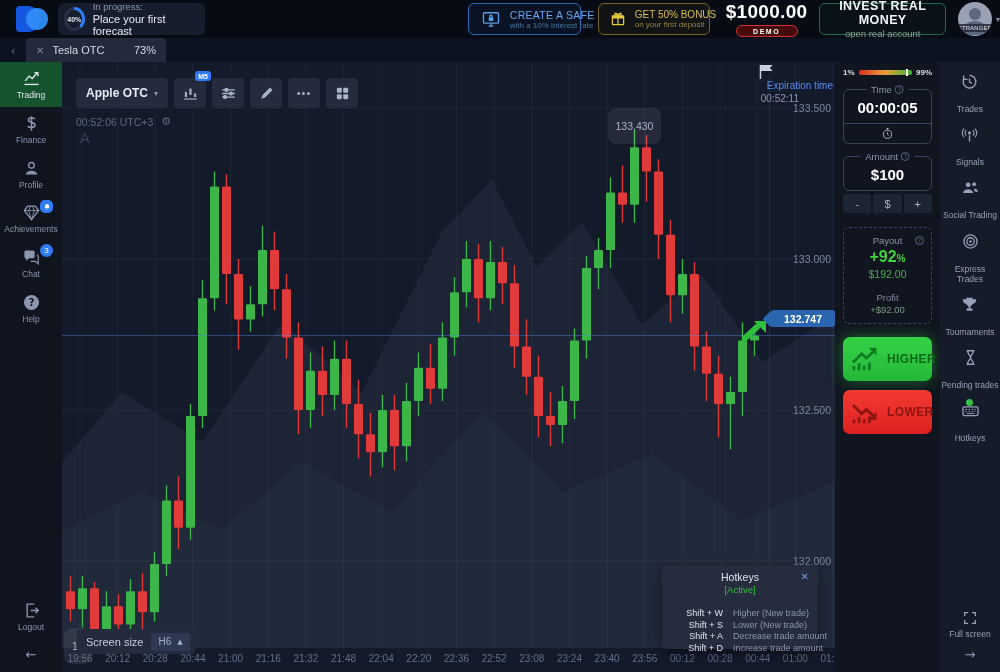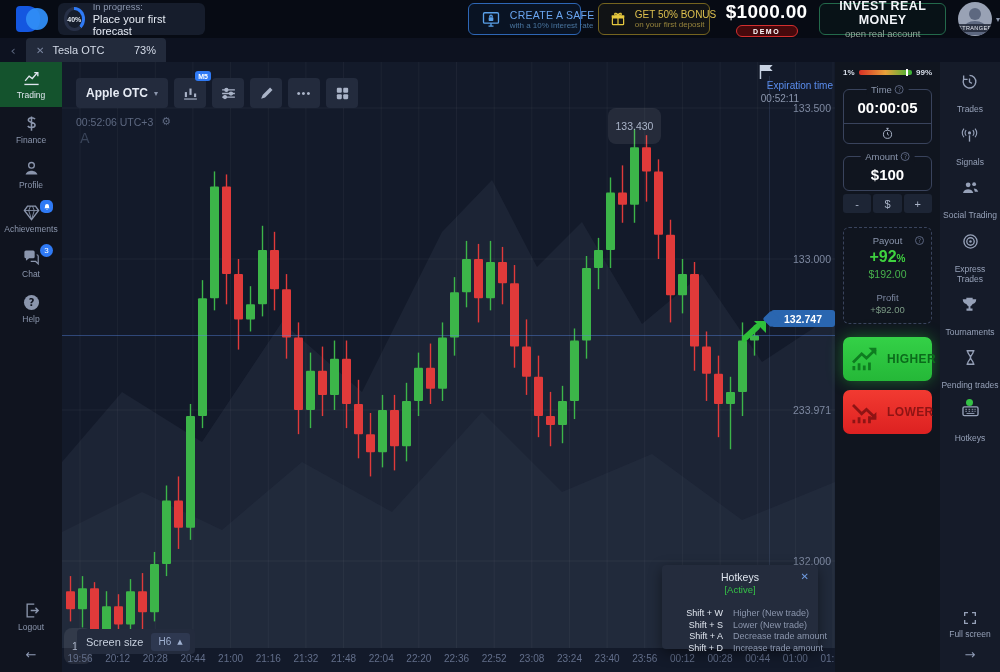--- a/index.html
+++ b/index.html
@@ -557,21 +557,21 @@
         <div class="tlabel" style="left: 562.75px;">23:56</div>
         <div class="tlabel" style="left: 600.4px;">00:12</div>
         <div class="tlabel" style="left: 638.05px;">00:28</div>
         <div class="tlabel" style="left: 675.7px;">00:44</div>
         <div class="tlabel" style="left: 713.35px;">01:00</div>
         <div class="tlabel" style="left: 751px;">01:16</div>
       </div>
     <div id="plabels">
         <div class="plabel" style="top: 40px;">133.500</div>
         <div class="plabel" style="top: 191px;">133.000</div>
-        <div class="plabel" style="top: 342px;">233.971</div>
+        <div class="plabel" style="top: 342px;">132.500</div>
         <div class="plabel" style="top: 493px;">132.000</div>
       </div>
 
     <div class="screen-size">
       <span class="lbl">Screen size</span>
       <span class="ss-select">
         <span class="val">H6</span>
         <span class="caret glyph">▲</span>
       </span>
     </div>

